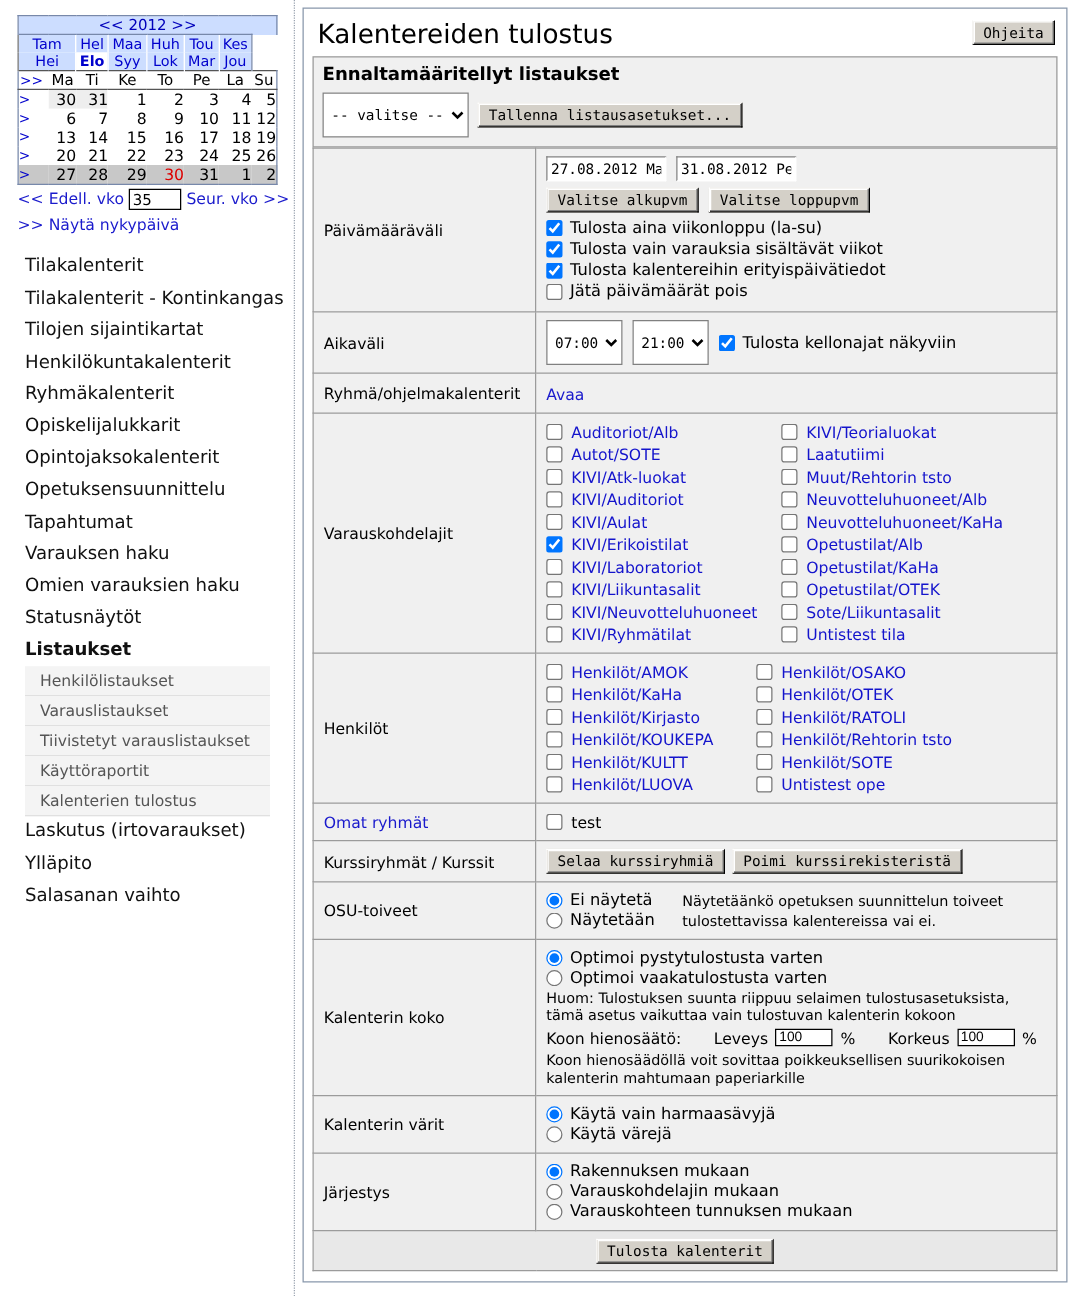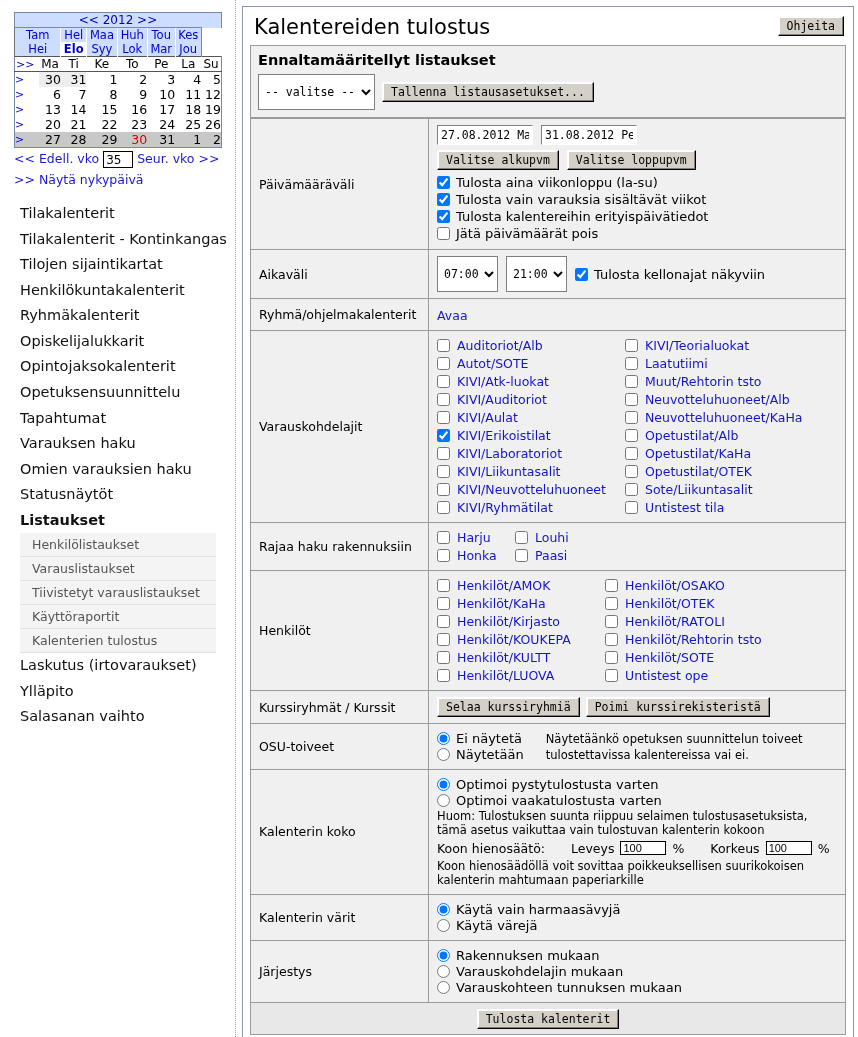--- a/index.html
+++ b/index.html
@@ -62,21 +62,21 @@
   tr.cal-row.dim .cal-day, tr.cal-row.dim .cal-wk { background: #c8c8c8; }
   .cal-day.othermonth { background: #eeeeee; }
   .cal-day.today { color: #dd0000; }
   tr.cal-row:last-child .cal-day, tr.cal-row:last-child .cal-wk { border-bottom: 1px solid #7788aa; }
   .cal-nav {
     margin: 3px 0 0 0; font-size: 12.5px; color: #0000cc;
     white-space: nowrap;
   }
   .cal-nav a { color: #0000cc; text-decoration: none; cursor: pointer; }
   .wk-input {
-    width: 30px; font-size: 12px; font-family: "DejaVu Sans", sans-serif;
+    width: 42px; font-size: 12px; font-family: "DejaVu Sans", sans-serif;
     border: 1px solid #000000; padding: 0 2px; text-align: left; height: 17px;
     vertical-align: middle;
   }
   .cal-nav2 { margin-top: 4px; font-size: 12.5px; color: #0000cc; }
 
   
   .nav { margin: 14px 0 0 20px; }
   .nav-item {
     font-size: 14.5px; color: #111111; padding: 3px 0 3px 0; cursor: pointer;
     line-height: 1.35;
@@ -462,43 +462,20 @@
                     <span class="lk">KIVI/Ryhmätilat</span>
                   </div>
                 <div class="cellchk">
                     <input type="checkbox" style="">
                     <span class="lk">Untistest tila</span>
                   </div>
               </div>
             </td>
           </tr>
 
-          <tr>
-            <td class="lab">Rajaa haku rakennuksiin</td>
-            <td class="fld top">
-              <div class="grid2 bld">
-                <div class="cellchk">
-                    <input type="checkbox" style="">
-                    <span class="lk">Harju</span>
-                  </div>
-                <div class="cellchk">
-                    <input type="checkbox" style="">
-                    <span class="lk">Louhi</span>
-                  </div>
-                <div class="cellchk">
-                    <input type="checkbox" style="">
-                    <span class="lk">Honka</span>
-                  </div>
-                <div class="cellchk">
-                    <input type="checkbox" style="">
-                    <span class="lk">Paasi</span>
-                  </div>
-              </div>
-            </td>
-          </tr>
 
           <tr>
             <td class="lab">Henkilöt</td>
             <td class="fld top">
               <div class="grid2 persons">
                 <div class="cellchk">
                     <input type="checkbox" style="">
                     <span class="lk">Henkilöt/AMOK</span>
                   </div>
                 <div class="cellchk">
@@ -542,20 +519,31 @@
                     <span class="lk">Henkilöt/LUOVA</span>
                   </div>
                 <div class="cellchk">
                     <input type="checkbox" style="">
                     <span class="lk">Untistest ope</span>
                   </div>
               </div>
             </td>
           </tr>
 
+          <tr>
+            <td class="lab">
+              <a class="link">Omat ryhmät</a>
+            </td>
+            <td class="fld">
+              <div class="cellchk">
+                <input type="checkbox" style="">
+                <span class="lk-plain">test</span>
+              </div>
+            </td>
+          </tr>
 
           <tr>
             <td class="lab">Kurssiryhmät / Kurssit</td>
             <td class="fld">
               <div class="btnrow">
                 <button class="btn">Selaa kurssiryhmiä</button>
                 <button class="btn">Poimi kurssirekisteristä</button>
               </div>
             </td>
           </tr>

